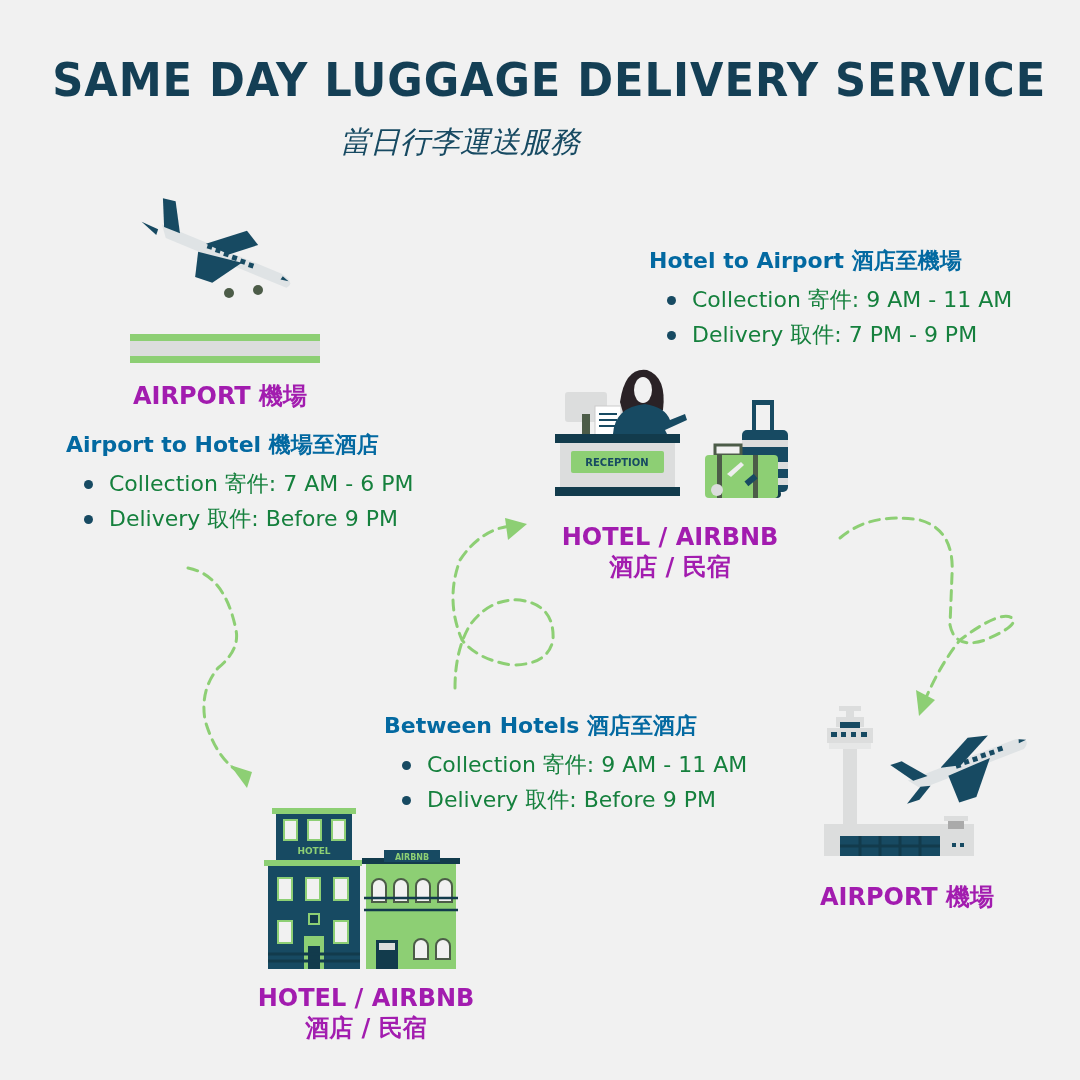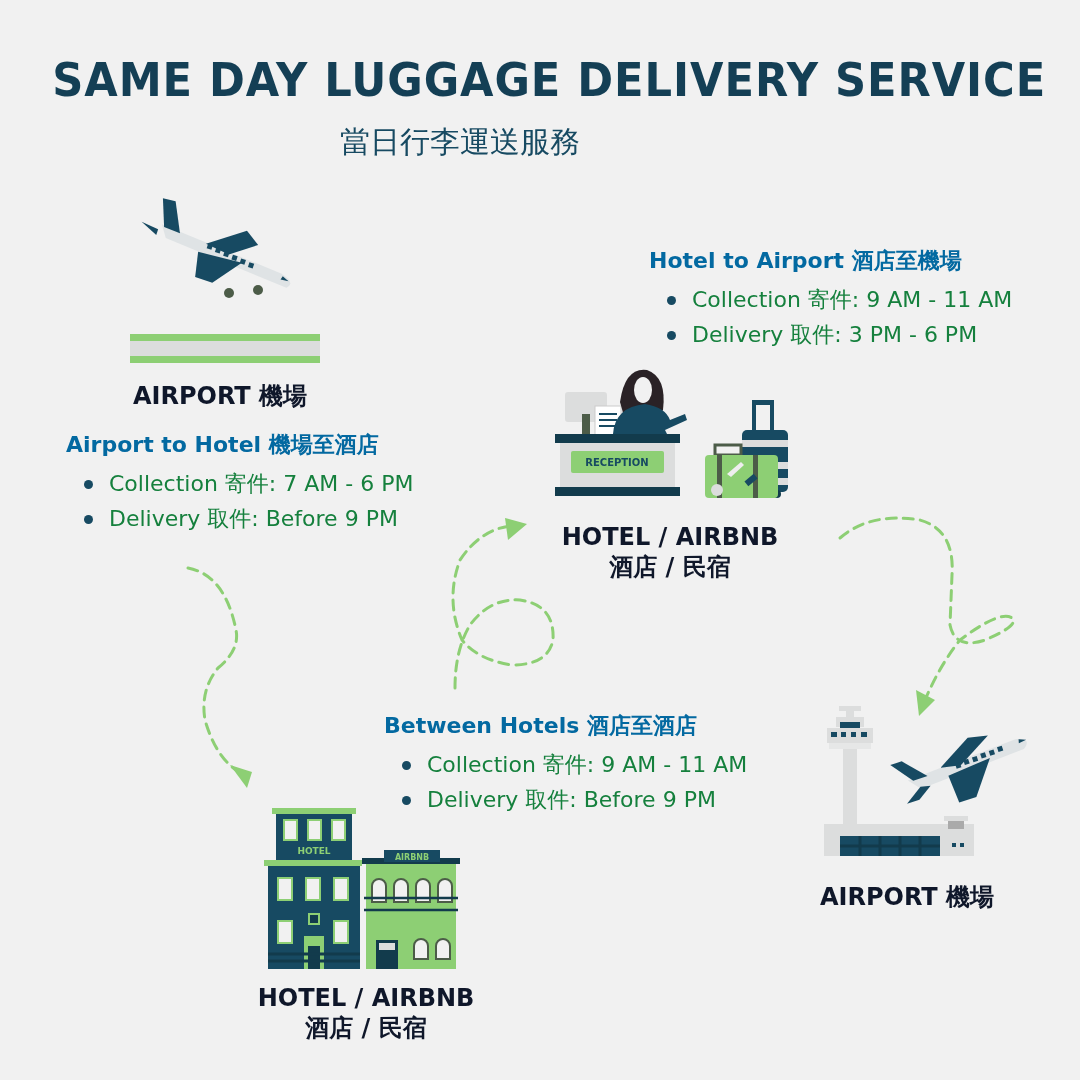--- a/index.html
+++ b/index.html
@@ -1,20 +1,20 @@
 <!DOCTYPE html>
 <html><head>
 <meta charset="utf-8">
 <style>
   html,body{margin:0;padding:0;}
   body{width:1080px;height:1080px;background:#f1f1f1;position:relative;overflow:hidden;font-family:"DejaVu Sans","Liberation Sans",sans-serif;color:#174a62;}
   .abs{position:absolute;}
   .title{left:0;top:52px;width:1100px;text-align:center;font-family:"DejaVu Sans",sans-serif;font-weight:bold;font-size:47px;letter-spacing:1px;color:#143f55;transform:scaleX(0.92);transform-origin:540px 0;}
-  .subtitle{left:0;top:122px;width:920px;text-align:center;font-size:30px;color:#174a62;}
-  .label-green{color:#0f172a;font-weight:bold;font-size:24px;text-align:center;line-height:30px;}
+  .subtitle{left:0;top:122px;width:920px;text-align:center;font-size:30px;color:#174a62;font-style:italic;}
+  .label-green{color:#a21caf;font-weight:bold;font-size:24px;text-align:center;line-height:30px;}
   .sec-title{font-weight:bold;font-size:22px;color:#0369a1;white-space:nowrap;}
   ul.sec-list{margin:6px 0 0 0;padding:0 0 0 43px;list-style:none;}
   ul.sec-list li{font-size:22px;line-height:35px;color:#15803d;white-space:nowrap;position:relative;}
   ul.sec-list li::before{content:"";position:absolute;left:-25px;top:14px;width:9px;height:9px;border-radius:50%;background:#174a62;}
   svg{position:absolute;overflow:visible;}
 </style>
 </head>
 <body>
 
 <div class="abs title">SAME DAY LUGGAGE DELIVERY SERVICE</div>
@@ -48,21 +48,21 @@
   <ul class="sec-list">
     <li>Collection 寄件: 7 AM - 6 PM</li>
     <li>Delivery 取件: Before 9 PM</li>
   </ul>
 </div>
 
 <div class="abs" style="left:649px;top:246px;">
   <div class="sec-title">Hotel to Airport 酒店至機場</div>
   <ul class="sec-list">
     <li>Collection 寄件: 9 AM - 11 AM</li>
-    <li>Delivery 取件: 3 PM - 6 PM</li>
+    <li>Delivery 取件: 7 PM - 9 PM</li>
   </ul>
 </div>
 
 <svg style="left:555px;top:362px;" width="240" height="140" viewBox="0 0 240 140">
 
   <rect x="10" y="30" width="42" height="30" rx="3" fill="#dcdddd"></rect>
   <rect x="27" y="52" width="8" height="22" fill="#4c5c48"></rect>
 
   <rect x="40" y="44" width="26" height="30" fill="#fff" stroke="#ccc"></rect>
   <g stroke="#174a62" stroke-width="2">

